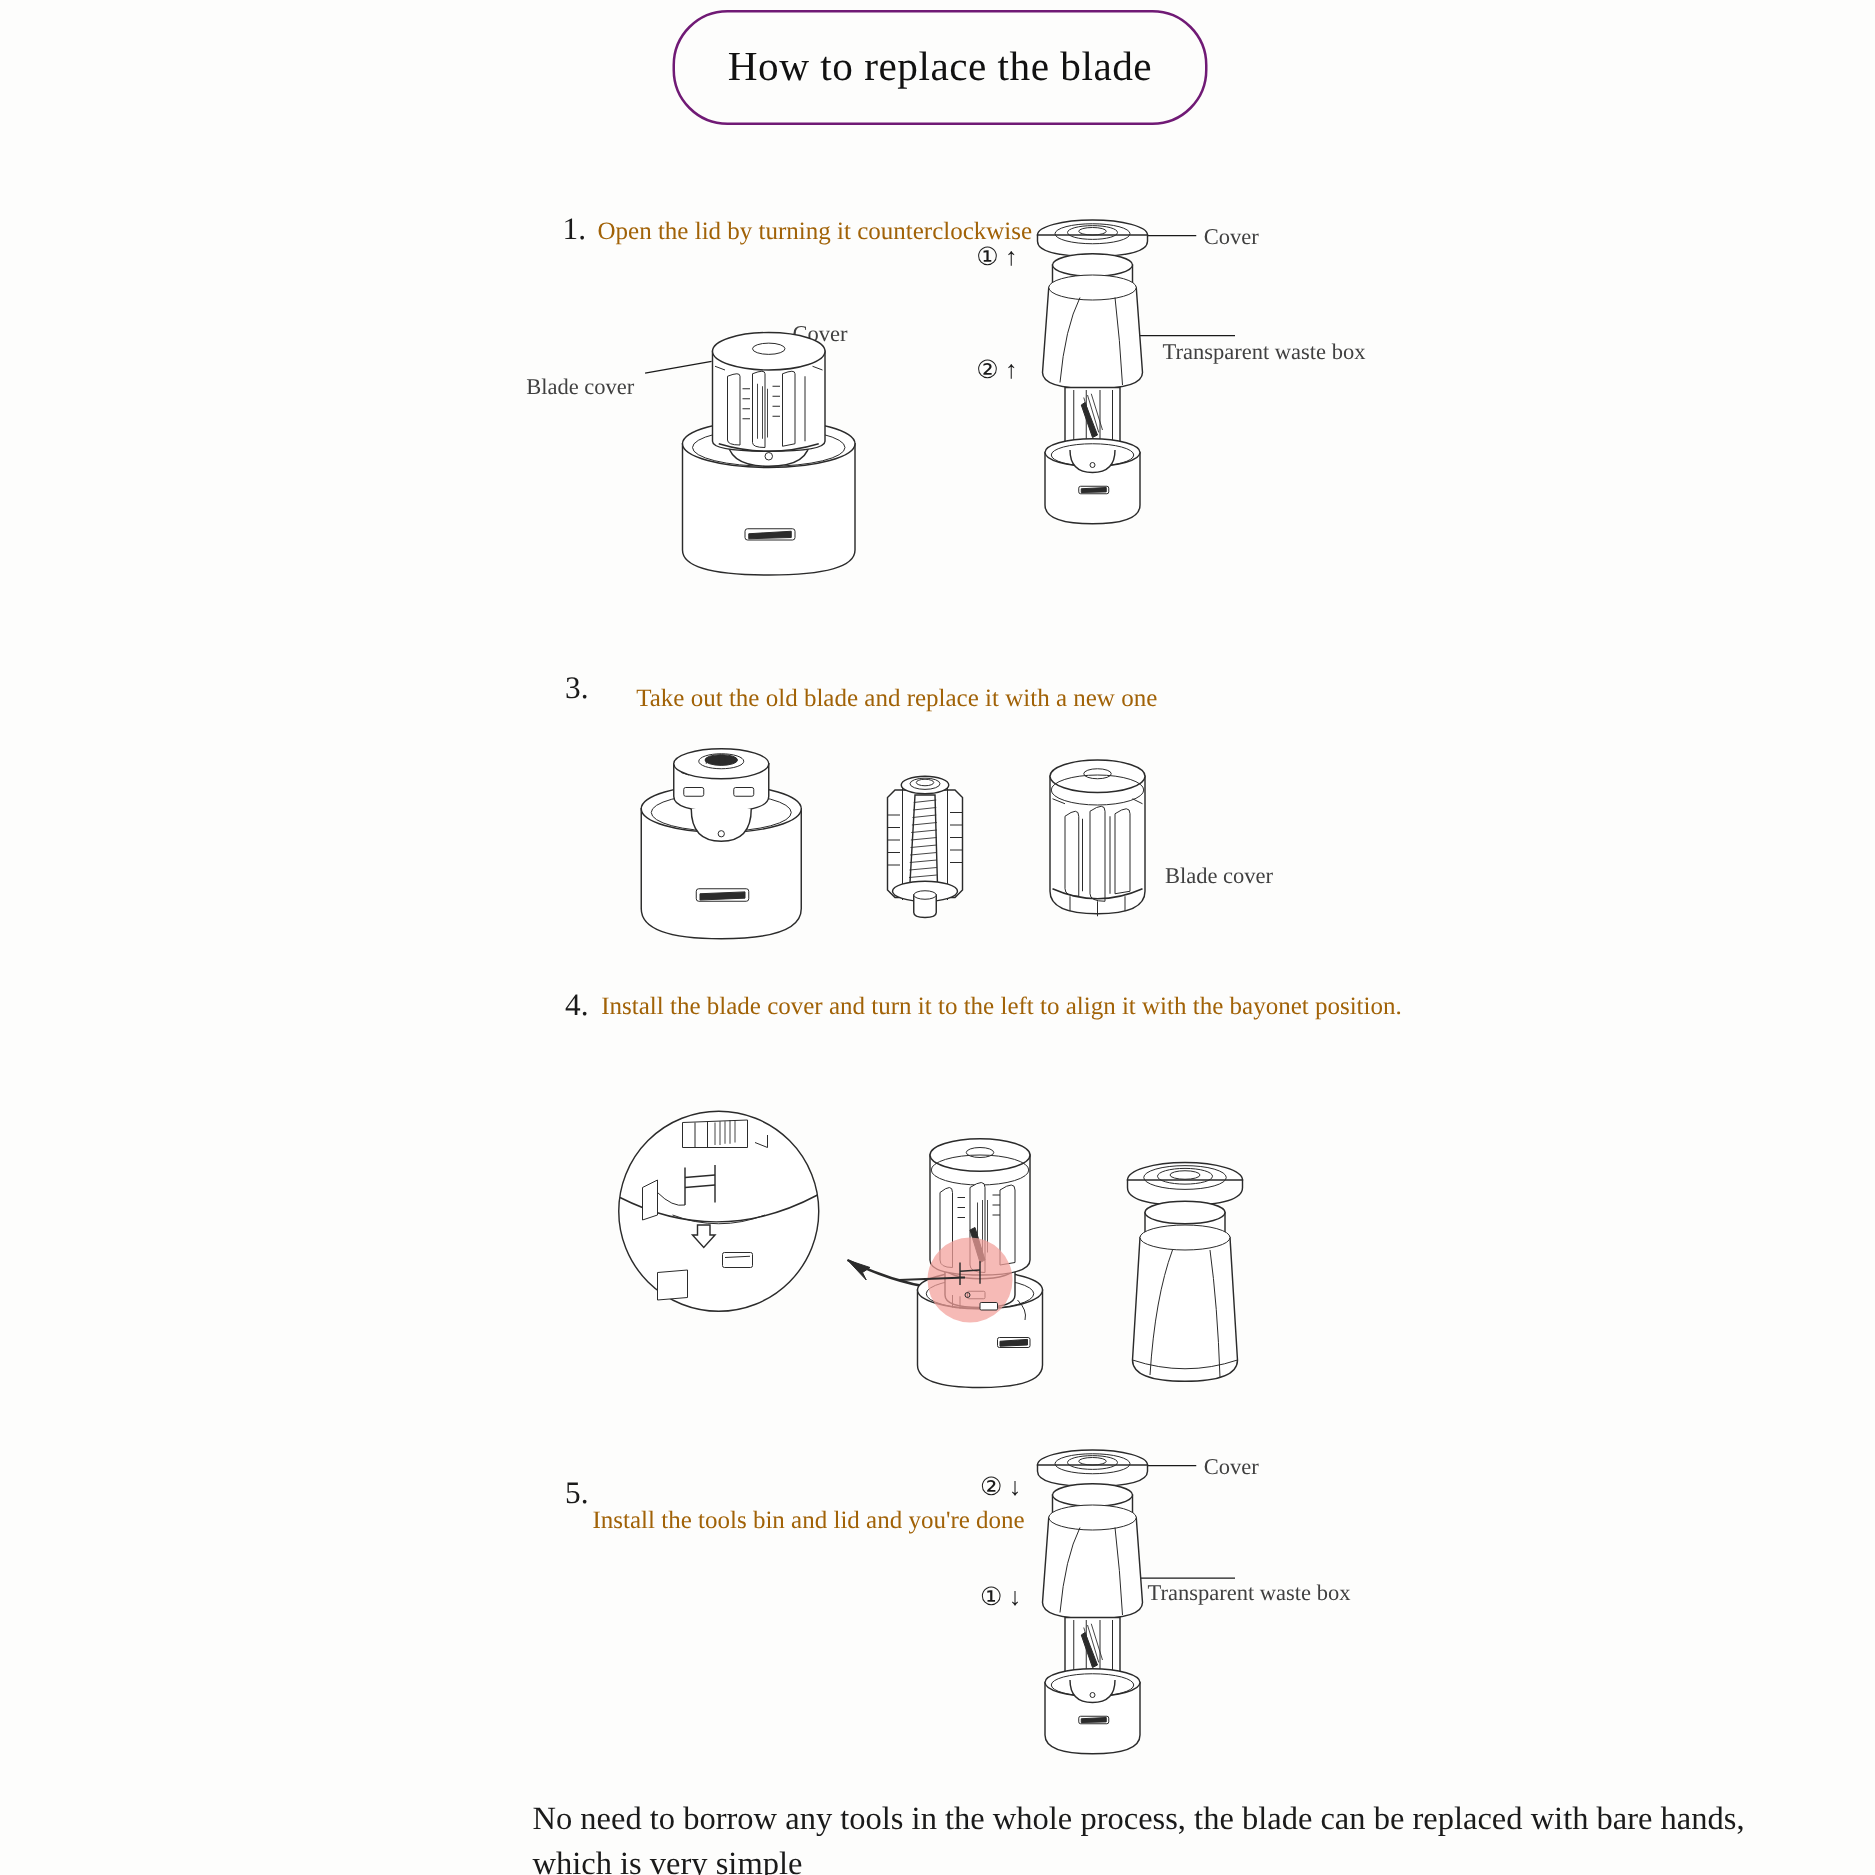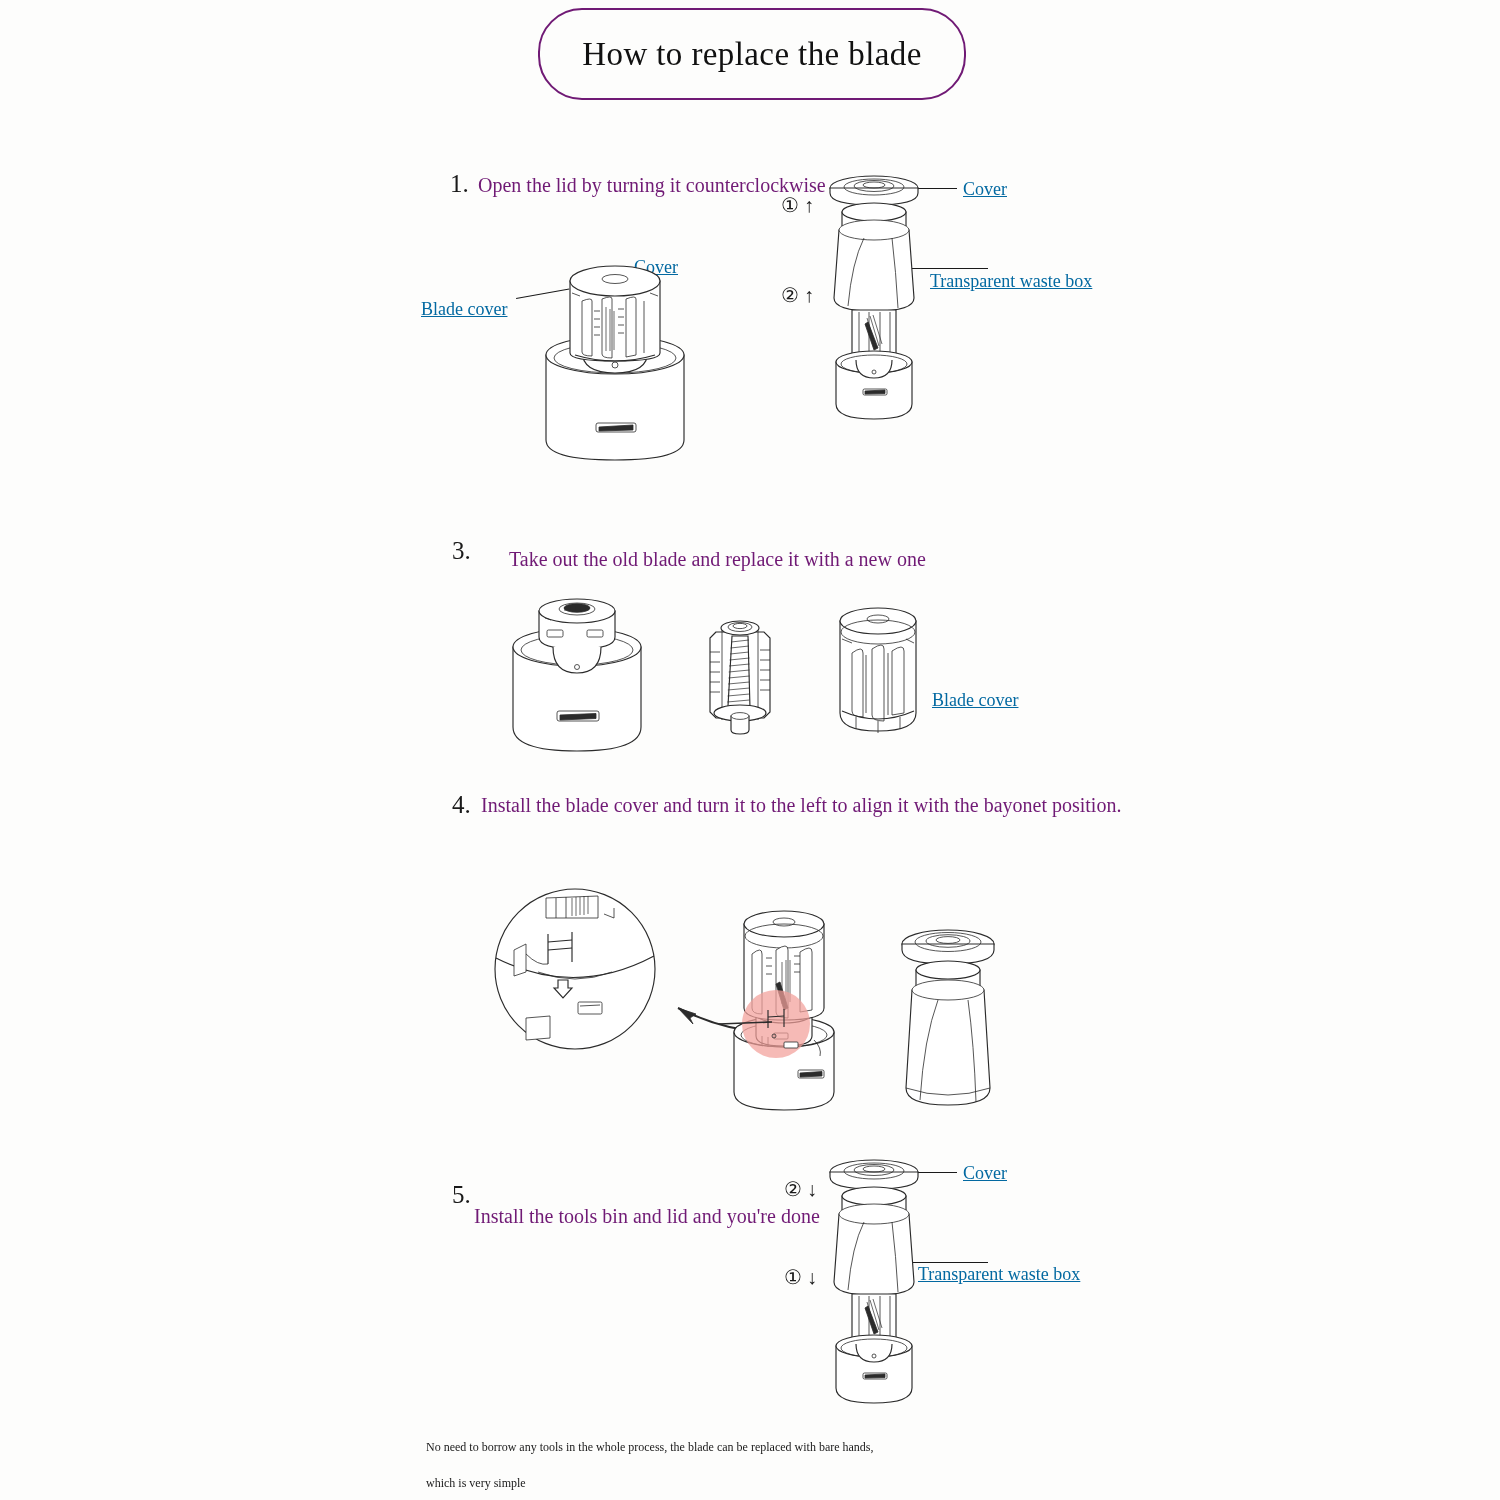--- a/index.html
+++ b/index.html
@@ -40,40 +40,39 @@
 
   
   .step-num {
     position: absolute;
     font-size: 25px;
     color: #1a1a1a;
   }
   .step-text {
     position: absolute;
     font-size: 20px;
-    color: #701a75;
+    color: #a16207;
     white-space: nowrap;
   }
   .call-label {
     position: absolute;
     font-size: 18px;
-    color: #0369a1;
-    white-space: nowrap;
-    text-decoration: underline;
+    color: #404040;
+    white-space: nowrap;
   }
   .seq {
     position: absolute;
     font-size: 20px;
     color: #1a1a1a;
     white-space: nowrap;
     letter-spacing: 5px;
   }
   .footer-line {
     position: absolute;
-    font-size: 12px;
+    font-size: 26px;
     color: #1a1a1a;
     white-space: nowrap;
   }
 
   
   .leader {
     position: absolute;
     background: #1a1a1a;
     height: 1px;
     transform-origin: 0 0;

